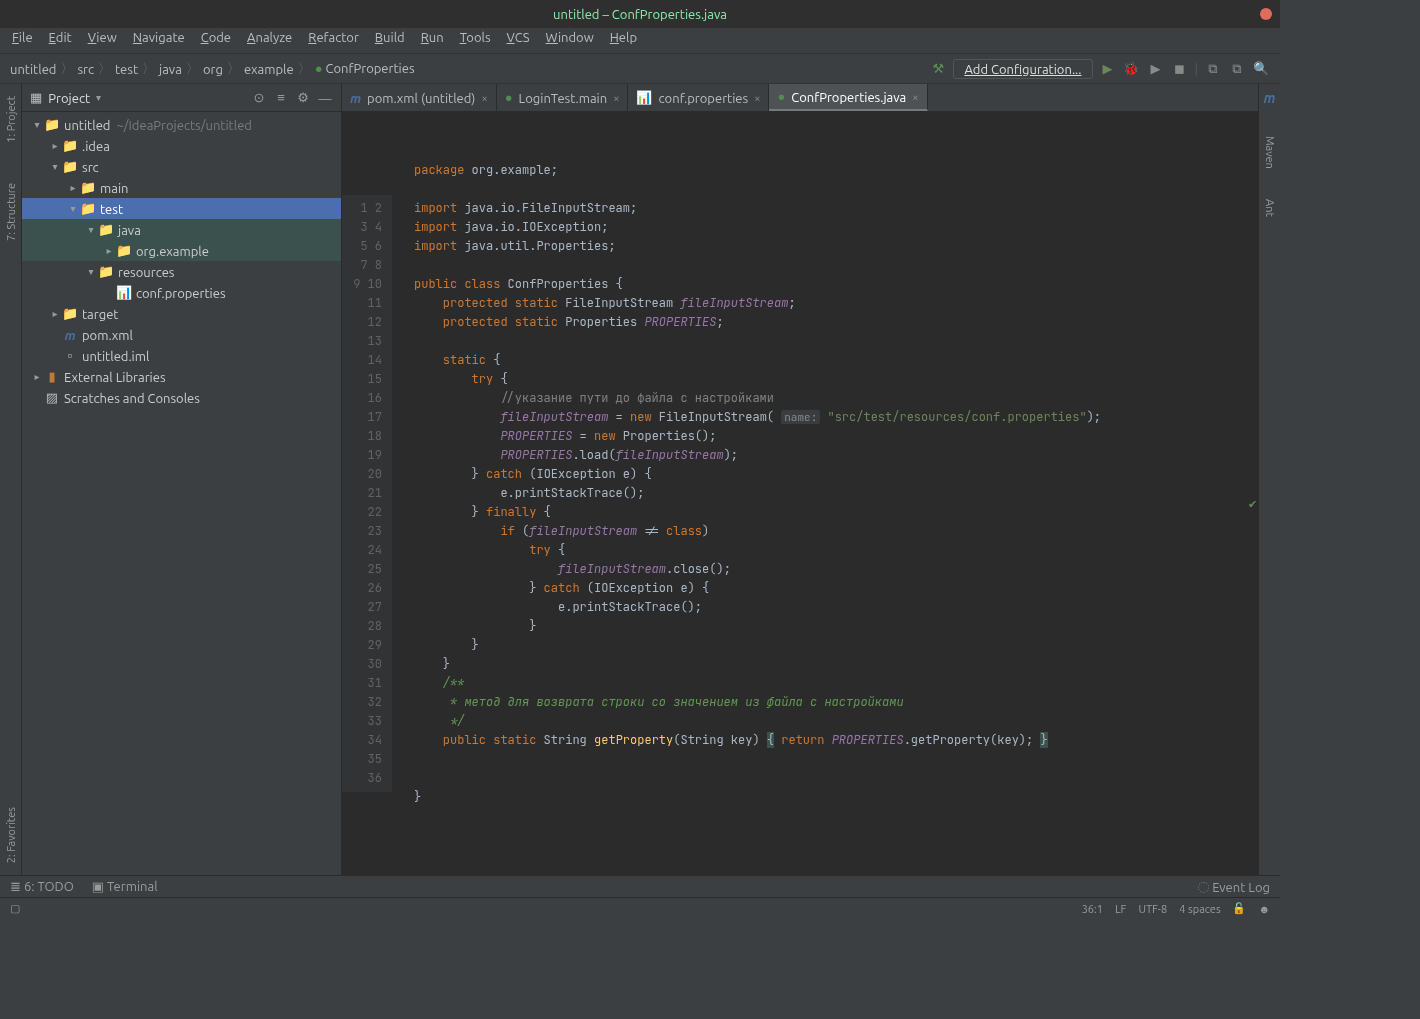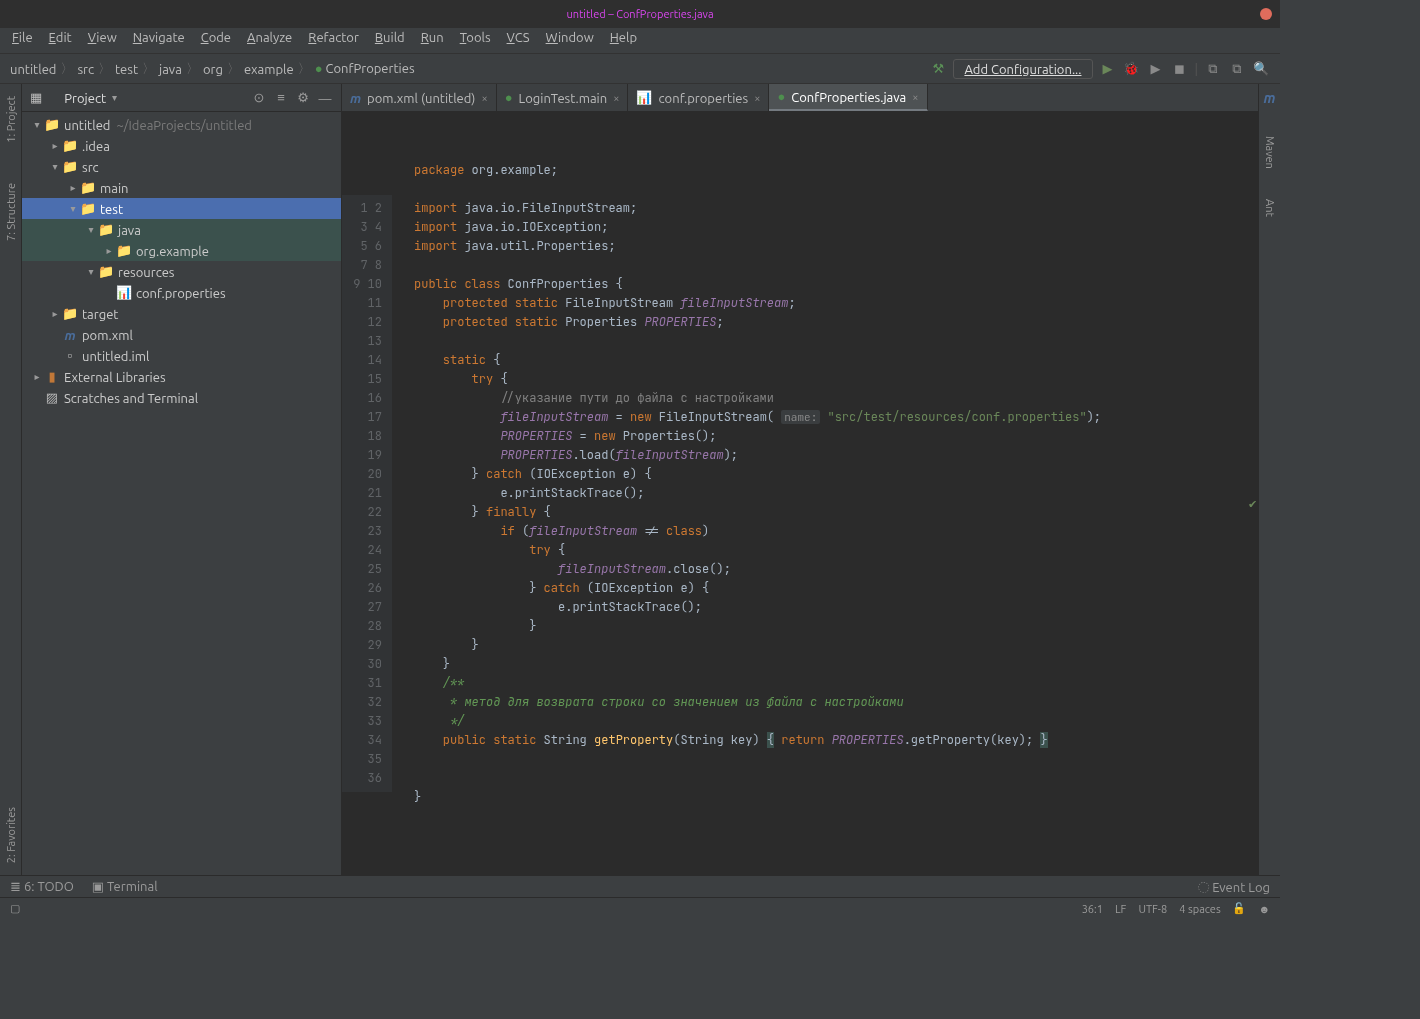--- a/index.html
+++ b/index.html
@@ -13,21 +13,21 @@
   overflow: hidden;
 }
 .titlebar {
   height: 28px;
   background: #2f2f2f;
   display: flex;
   align-items: center;
   justify-content: center;
   position: relative;
 }
-.titlebar .title { color: #d946ef; font-size: 11px; }
+.titlebar .title { color: #86efac; font-size: 13px; }
 .titlebar .dot { position: absolute; right: 8px; top: 8px; width: 12px; height: 12px; border-radius: 50%; background: #e06c5c; }
 
 .menubar {
   height: 26px;
   background: #3c3f41;
   display: flex;
   align-items: flex-start;
   padding: 0 6px;
   gap: 4px;
   border-bottom: 1px solid #323232;
@@ -97,21 +97,21 @@
   flex-direction: column;
 }
 .sidebar .toolheader {
   height: 28px;
   display: flex;
   align-items: center;
   padding: 0 8px;
   border-bottom: 1px solid #2b2b2b;
   gap: 6px;
 }
-.sidebar .toolheader .label { color: #ddd; margin-left: 16px; }
+.sidebar .toolheader .label { color: #ddd; }
 .sidebar .toolheader .spacer { flex: 1; }
 .sidebar .toolheader .ic { color: #9a9a9a; font-size: 13px; width: 16px; text-align: center; }
 
 .tree { flex: 1; overflow: auto; padding-top: 2px; }
 .tree .node { display: flex; align-items: center; height: 21px; white-space: nowrap; }
 .tree .arrow { width: 14px; text-align: center; color: #9a9a9a; font-size: 10px; }
 .tree .icon { width: 16px; display:inline-flex; justify-content:center; margin-right: 4px; }
 .tree .name { color: #ccc; }
 .tree .dim { color: #7a7a7a; margin-left: 6px; }
 .tree .sel { background: #4b6eaf; }
@@ -350,21 +350,21 @@
           <span class="name">untitled.iml</span>
         </div>
         <div class="node" style="padding-left: 8px;">
           <span class="arrow">▸</span>
           <span class="icon" style="color: rgb(193, 120, 56);">▮</span>
           <span class="name">External Libraries</span>
         </div>
         <div class="node" style="padding-left: 8px;">
           <span class="arrow"></span>
           <span class="icon">▨</span>
-          <span class="name">Scratches and Terminal</span>
+          <span class="name">Scratches and Consoles</span>
         </div>
       </div>
   </div>
 
   <div class="editor">
     <div class="tabs" id="tabs">
         <div class="tab">
           <span class="m-blue">m</span>
           <span>pom.xml (untitled)</span>
           <span class="close">×</span>

